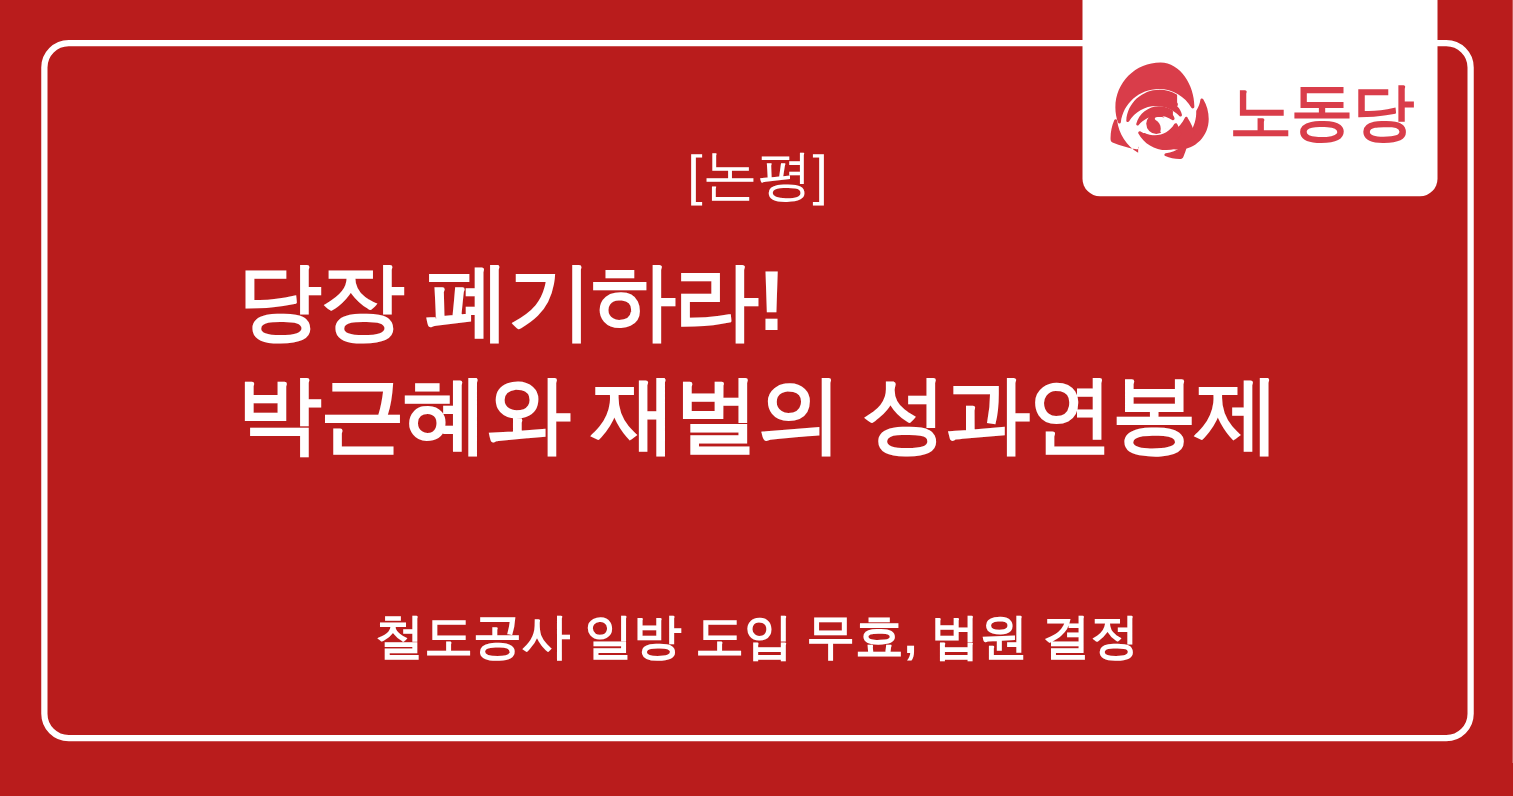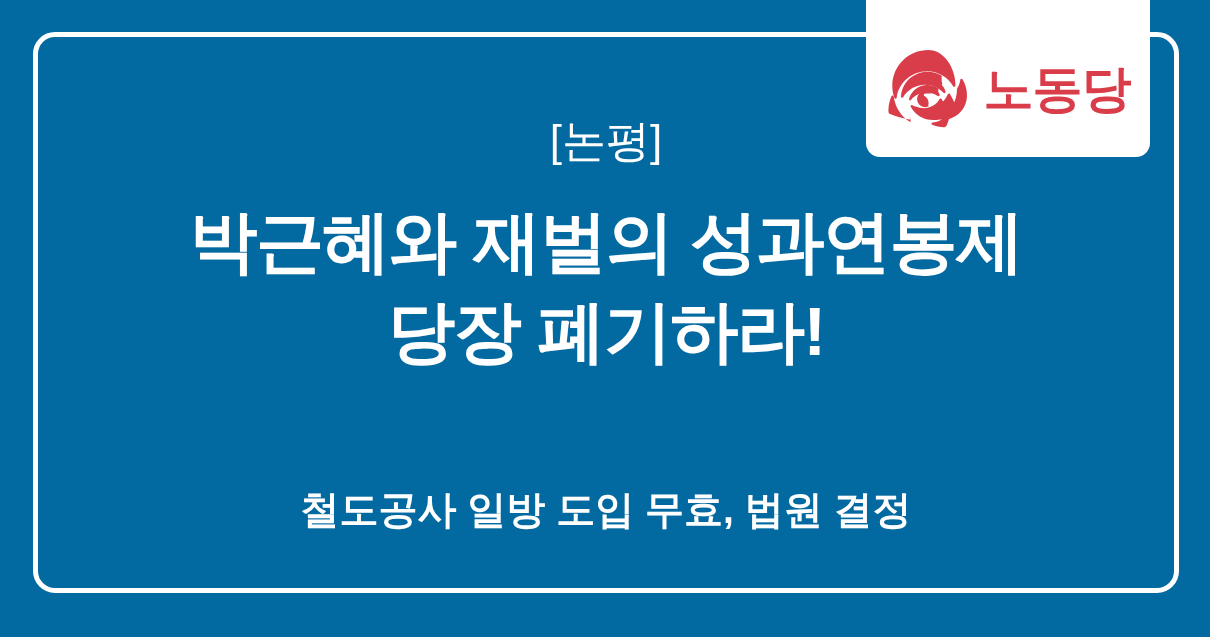--- a/index.html
+++ b/index.html
@@ -10,21 +10,21 @@
     width: 1210px;
     height: 637px;
     overflow: hidden;
     font-family: "Liberation Sans", "DejaVu Sans", sans-serif;
   }
 
   .poster {
     position: relative;
     width: 1210px;
     height: 637px;
-    background: #0369a1;
+    background: #b91c1c;
     overflow: hidden;
   }
 
   
   .frame-border {
     position: absolute;
     left: 33px;
     top: 32px;
     width: 1146px;          
     height: 561px;          
@@ -76,21 +76,21 @@
   .content {
     position: absolute;
     left: 38px;
     top: 37px;
     width: 1136px;
     height: 551px;
     display: flex;
     flex-direction: column;
     align-items: center;
     justify-content: flex-start;
-    text-align: center;
+    text-align: left;
     color: #ffffff;
   }
 
   .kicker {
     margin-top: 82px;
     font-size: 44px;
     font-weight: 400;
     line-height: 1;
     letter-spacing: 0px;
     color: #ffffff;
@@ -144,19 +144,19 @@
           <path d="M57.5 57.2c-2.4-1.1-5.1-1.7-7.9-1.7-1.2 0-2.3 0.1-3.4 0.3-1.3 0.2-1.6 2-0.4 2.6 2.9 1.5 4.9 4.6 4.9 8.1 0 0.8-0.1 1.6-0.3 2.3-0.4 1.4 1.3 2.4 2.3 1.4 2.8-2.8 4.8-6.4 5.7-10.4 0.2-1-0.1-2.1-0.9-2.6z" fill="#ffffff"></path>
         </g>
       </svg>
       <div class="logo-wordmark">노동당</div>
     </div>
   </div>
 
   <div class="content">
     <div class="kicker">[논평]</div>
     <h1 class="headline">
+      <span class="hl-line">당장 폐기하라!</span>
       <span class="hl-line">박근혜와 재벌의 성과연봉제</span>
-      <span class="hl-line">당장 폐기하라!</span>
     </h1>
     <div class="subhead">철도공사 일방 도입 무효, 법원 결정</div>
   </div>
 
 </div>
 
 </body></html>

